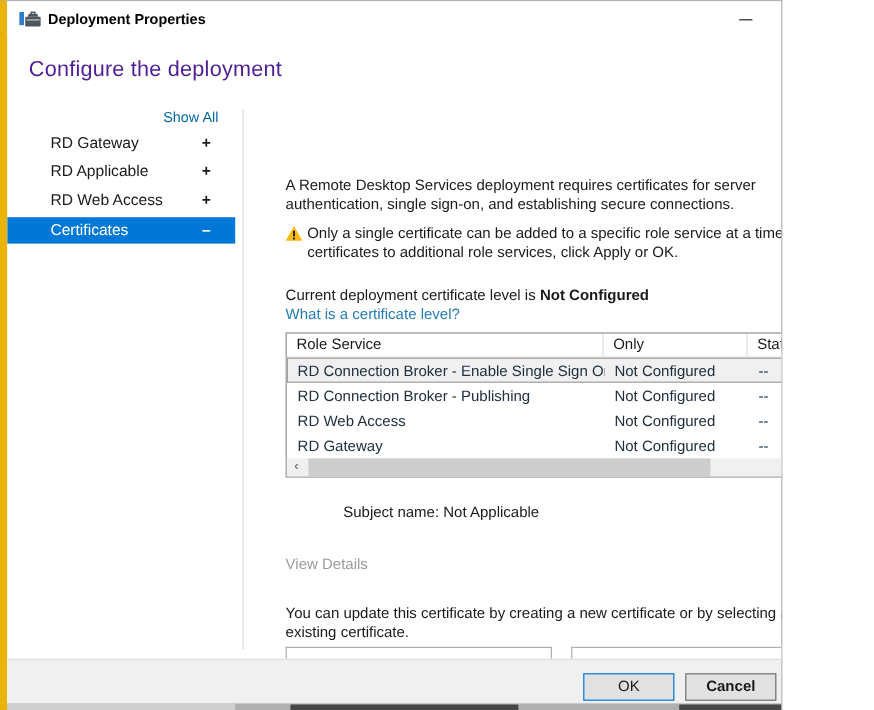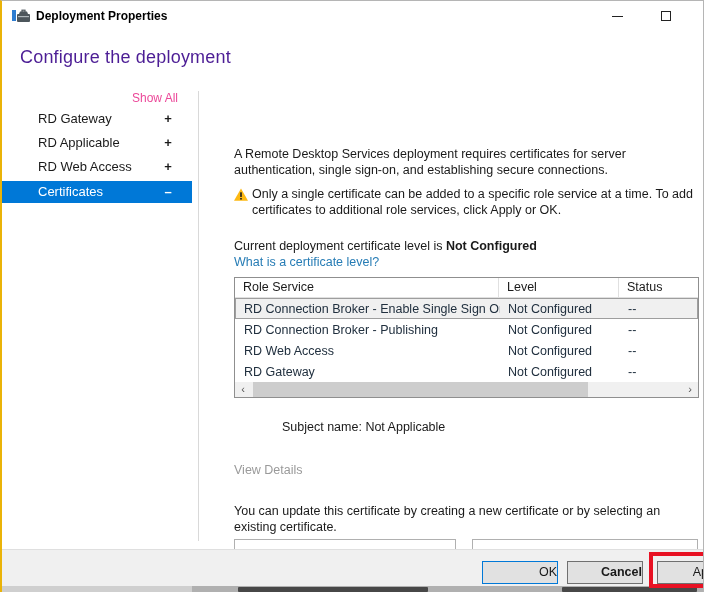--- a/index.html
+++ b/index.html
@@ -1,35 +1,35 @@
 <!DOCTYPE html>
 <html><head>
 <meta charset="utf-8">
 <style>
   * { margin:0; padding:0; box-sizing:border-box; }
   html,body { background:#fff; }
   body { font-family:"Liberation Sans","DejaVu Sans",sans-serif; color:#1a1a1a; }
-  .window { position:relative; width:704px; height:592px; background:#fff; overflow:hidden;
-            border-left:2px solid #eab308; border-right:1px solid #b5b5b5; border-top:1px solid #b5b5b5; }
+  .window { position:relative; width:652px; height:592px; background:#fff; overflow:hidden;
+            border-left:6px solid #eab308; border-right:1px solid #b5b5b5; border-top:1px solid #b5b5b5; }
 
   
   .titlebar { position:absolute; left:0; top:0; width:100%; height:30px; background:#fff; }
   .title-icon { position:absolute; left:10px; top:7px; width:18px; height:16px; }
   .title-text { position:absolute; left:34px; top:8px; font-size:12px; font-weight:700; color:#000; }
   .win-btn { position:absolute; top:0; width:45px; height:30px; display:flex; align-items:center; justify-content:center; cursor:default; }
   .btn-min { left:593px; } .btn-max { left:641px; } .btn-close { left:683px; }
   .glyph-min { width:11px; height:1px; background:#222; display:block; }
   .glyph-max { width:10px; height:10px; border:1px solid #222; display:block; }
   .glyph-close { font-size:13px; color:#222; line-height:1; }
 
   
   .page-heading { position:absolute; left:18px; top:46px; font-size:18px; font-weight:300; color:#4c1d95; letter-spacing:0.2px; }
 
   
-  .show-all { position:absolute; left:0; top:90px; width:176px; text-align:right; font-size:12px; color:#ec4899; cursor:pointer; }
+  .show-all { position:absolute; left:0; top:90px; width:176px; text-align:right; font-size:12px; color:#0369a1; cursor:pointer; }
   .side-item { position:absolute; left:0; width:190px; height:22px; line-height:22px; font-size:13px; }
   .side-label { position:absolute; left:36px; }
   .side-exp { position:absolute; left:158px; width:16px; text-align:center; font-weight:700; font-size:13px; }
   .side-item.selected { background:#0078d7; color:#fff; }
   .v-divider { position:absolute; left:196px; top:90px; width:1px; height:450px; background:#d9d9d9; }
 
   
   .main-heading { position:absolute; left:232px; top:106px; font-size:19px; font-weight:400; color:#606060; }
   .para { position:absolute; left:232px; font-size:12.5px; line-height:16px; color:#1a1a1a; }
   .intro { top:145px; width:468px; }
@@ -65,21 +65,21 @@
   .cut-btn.right { left:470px; width:226px; }
 
   
   .vscroll { position:absolute; left:704px; top:105px; width:17px; height:455px; background:#f0f0f0; }
   .vs-arrow { position:absolute; left:0; width:17px; height:17px; text-align:center; font-size:10px; color:#555; line-height:17px; }
   .vs-up { top:0; } .vs-down { bottom:0; }
   .vs-thumb { position:absolute; left:0; top:17px; width:17px; height:358px; background:#cdcdcd; }
 
   
   .footer { position:absolute; left:0; top:548px; width:100%; height:37px; background:#f0f0f0; border-top:1px solid #dfdfdf; z-index:5; }
-  .f-btn { position:absolute; top:11px; width:76px; height:23px; background:#e1e1e1; border:1px solid #707070; font-size:12.5px; text-align:right; line-height:21px; cursor:pointer; }
+  .f-btn { position:absolute; top:11px; width:76px; height:23px; background:#e1e1e1; border:1px solid #707070; font-size:12.5px; text-align:center; line-height:21px; cursor:pointer; }
   .f-ok { left:480px; border-color:#0078d7; }
   .f-cancel { left:565px;font-weight:bold; }
   .f-apply { left:655px; width:68px; }
   .annotation { position:absolute; left:647px; top:551px; width:80px; height:36px; border:4px solid #e81123; z-index:20; pointer-events:none; }
 
   
   .bottom-strip { position:absolute; left:0; top:585px; width:728px; height:7px; background:#b0b0b0; overflow:hidden; }
   .smudge { position:absolute; top:1px; height:5px; background:#474747; border-radius:1px; }
   .sm1 { left:236px; width:190px; }
   .sm2 { left:560px; width:135px; }
@@ -146,21 +146,21 @@
   </div>
 
   <div class="level-line">
     <span>Current deployment certificate level is </span><b>Not Configured</b>
   </div>
   <div class="link">What is a certificate level?</div>
 
   <div class="table">
     <div class="thead">
       <div class="th c1">Role Service</div>
-      <div class="th c2">Level</div>
+      <div class="th c2">Only</div>
       <div class="th c3">Status</div>
     </div>
     <div class="trow selected">
       <div class="td c1">RD Connection Broker - Enable Single Sign On</div>
       <div class="td c2">Not Configured</div>
       <div class="td c3">--</div>
     </div>
     <div class="trow">
       <div class="td c1">RD Connection Broker - Publishing</div>
       <div class="td c2">Not Configured</div>

